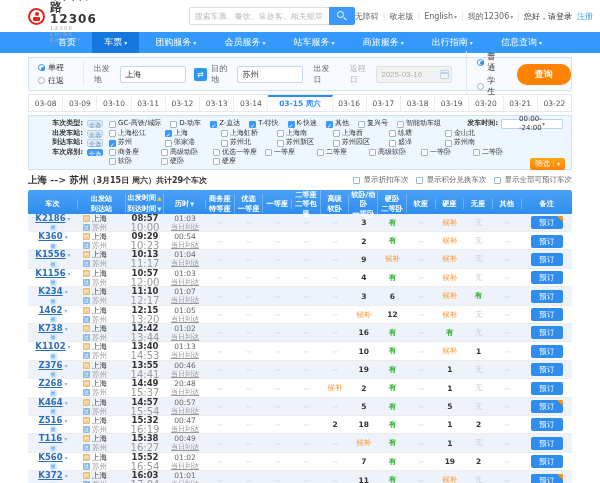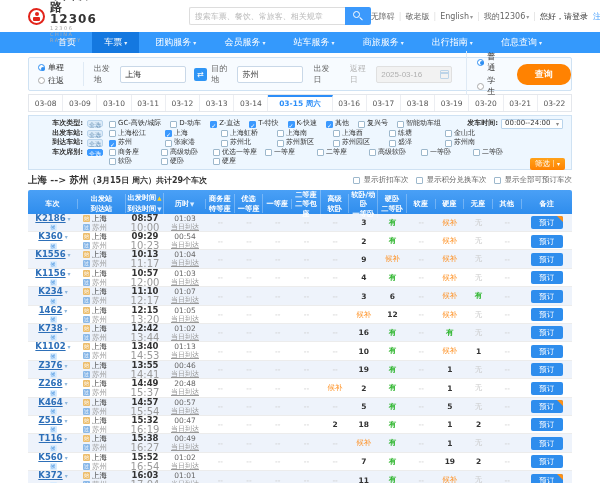--- a/index.html
+++ b/index.html
@@ -8,21 +8,21 @@
   
   .top-header { height:32px; display:flex; align-items:center; padding:0 12px 0 28px; background:#fff; }
   .logo { display:flex; align-items:center; }
   .logo-ring { width:17px; height:17px; border:2px solid #e2231a; border-radius:50%; position:relative; flex:none; }
   .logo-ring::before { content:""; position:absolute; left:4.5px; top:2px; width:4px; height:4px; background:#e2231a; border-radius:50%; }
   .logo-ring::after { content:""; position:absolute; left:3px; top:7.5px; width:7px; height:3.5px; background:#e2231a; border-radius:1px; }
   .logo-text { margin-left:5px; }
   .logo-title { font-size:12px; font-weight:bold; color:#333; letter-spacing:1px; line-height:12px; }
   .logo-sub { font-size:5px; color:#aaa; letter-spacing:1.5px; }
   .search-wrap { display:flex; margin-left:48px; }
-  .search-input { width:156px; height:18px; border:1px solid #ddd; border-right:none; border-radius:2px 0 0 2px; font-size:8px; padding:0 5px; color:#333; outline:none;margin-left:44px; }
+  .search-input { width:140px; height:18px; border:1px solid #ddd; border-right:none; border-radius:2px 0 0 2px; font-size:8px; padding:0 5px; color:#333; outline:none;margin-left:44px; }
   .search-input::placeholder { color:#bbb; }
   .search-btn { width:26px; height:18px; background:#3b99fc; border:none; border-radius:0 2px 2px 0; position:relative; cursor:pointer; }
   .mag { position:absolute; left:8px; top:4px; width:7px; height:7px; border:1.4px solid #fff; border-radius:50%; }
   .mag::after { content:""; position:absolute; left:5px; top:5.5px; width:3.5px; height:1.4px; background:#fff; transform:rotate(45deg); }
   .top-links { margin-left:auto; display:flex; align-items:center; font-size:8px; color:#666; white-space:nowrap; }
   .top-links .sep { color:#ddd; margin:0 4px; }
   .tl-caret { font-size:6px; color:#999; margin-left:1px; }
   .greeting { color:#333; }
   .register { color:#3b99fc; margin-left:5px; }
   
@@ -61,21 +61,21 @@
   .chip.on { background:#3b99fe; border-color:#3b99fe; color:#fff; }
   .f-items { display:flex; flex-wrap:wrap; align-items:center; }
   .f-item { display:flex; align-items:center; white-space:nowrap; cursor:pointer; }
   .f-row-1 .f-item, .f-row-2 .f-item { width:56px; }
   .f-row-3 .f-item { width:52px; }
   .f-row-0 .f-item { margin-right:9px; }
   .cb { width:7px; height:7px; border:1px solid #9db8cc; background:#fff; border-radius:1px; margin-right:2px; flex:none; font-size:6px; line-height:7px; color:#fff; text-align:center; }
   .cb.checked { background:#3b99fe; border-color:#3b99fe; }
   .time-block { margin-left:auto; display:flex; align-items:center; }
   .time-label { font-weight:bold; margin-right:3px; }
-  .time-select { width:62px; height:10px; background:#fff; border:1px solid #b9d4ec; border-radius:1px; display:flex; align-items:center; justify-content:space-between; padding:0 3px; color:#333; cursor:pointer; }
+  .time-select { width:62px; height:10px; background:#fff; border:1px solid #b9d4ec; border-radius:1px; display:flex; align-items:center; justify-content:space-between; padding:0 17px; color:#333; cursor:pointer; }
   .ts-caret { font-size:6px; color:#888; }
   .filter-btn { position:absolute; right:6px; bottom:-1px; height:12px; padding:0 5px; background:linear-gradient(#ffa21a,#ff8201); color:#fff; font-size:7.5px; line-height:12px; border-radius:2px; cursor:pointer; }
   .filter-btn .fb-caret { font-size:6px; margin-left:3px; border-left:1px solid rgba(255,255,255,.5); padding-left:3px; }
   
   .results-bar { margin:4px 28px 3px; display:flex; align-items:center; font-size:7.5px; color:#666; white-space:nowrap; }
   .route { font-size:9.5px; font-weight:bold; color:#333; }
   .route-date, .route-count { font-size:8px; font-weight:bold; color:#333; }
   .tip { margin-left:10px; color:#888; }
   .tip .hl { color:#fd6e0d; }
   .rb-checks { margin-left:auto; display:flex; gap:7px; }

